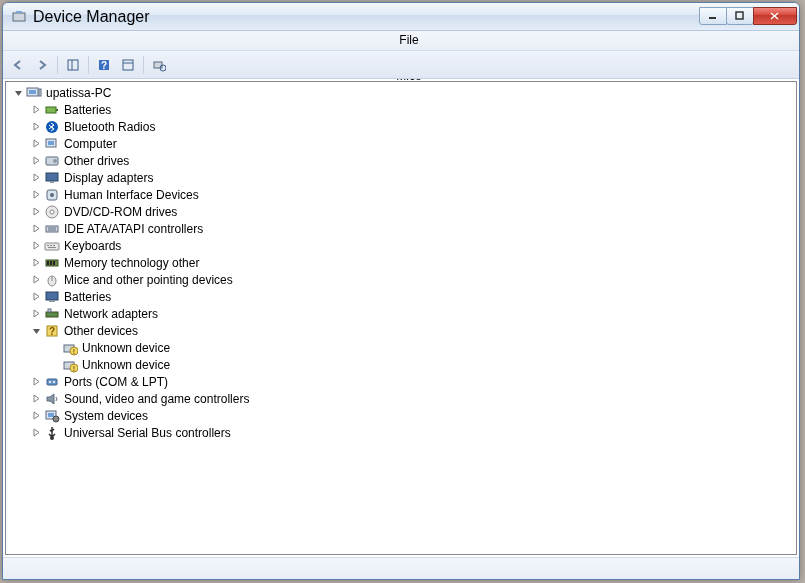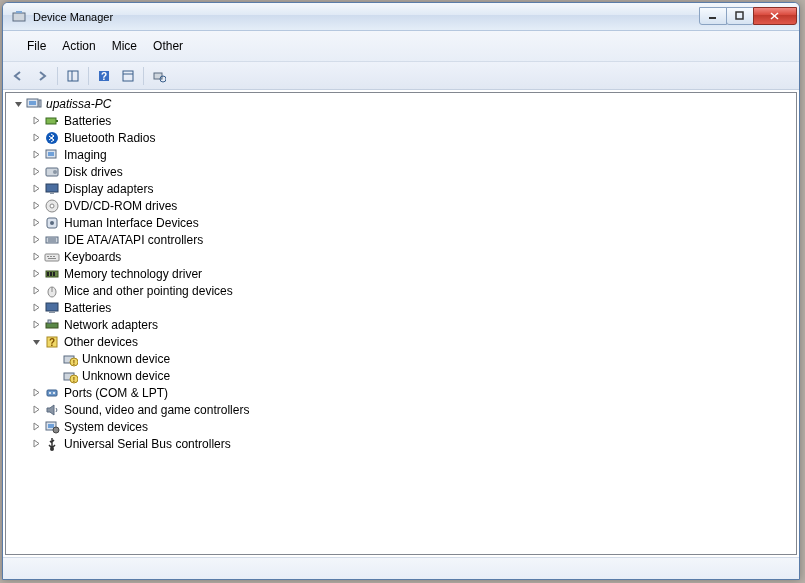--- a/index.html
+++ b/index.html
@@ -32,21 +32,21 @@
     display: flex;
     align-items: center;
     border-radius: 5px 5px 0 0;
   }
   .titlebar .app-icon {
     width: 16px; height: 16px; margin: 0 6px 0 8px;
   }
   .titlebar .title {
     flex: 1;
     color: #000;
-    font-size: 11px;
+    font-size: 16px;
   }
   .win-controls {
     display: flex;
     margin-right: 2px;
     margin-top: -2px;
   }
   .win-btn {
     width: 28px; height: 18px;
     border: 1px solid #8aa3c2;
     background: linear-gradient(to bottom,#f6fafe,#d6e3f2);
@@ -57,26 +57,27 @@
   }
   .win-btn.min { border-radius: 0 0 0 3px;}
   .win-btn.close {
     width: 44px;
     background: linear-gradient(to bottom,#f08880,#d9483b 45%,#c13a2d 46%,#e0584a);
     border-color:#8a2e24;
     color:#fff;
     border-radius: 0 0 3px 0;
   }
   .menubar {
-    height: 31px;
+    height: 20px;
     background: linear-gradient(to bottom,#f3f6fb,#e8eef7);
     border-bottom: 1px solid #d3dce9;
     display: flex;
     align-items: center;
     padding-left: 16px;
+    flex-direction: column;
   }
   .menubar .menu-item {
     padding: 2px 8px;
     cursor: default;
   }
   .toolbar {
     height: 28px;
     background: linear-gradient(to bottom,#eef2fa,#e1e8f3);
     border-bottom: 1px solid #c5d0e0;
     display:flex;
@@ -117,21 +118,21 @@
   }
   .node-icon {
     width:16px;height:16px;
     display:flex;align-items:center;justify-content:center;
     margin-right:4px;
     flex-shrink: 0;
   }
   .node-label {
     cursor:default;
   }
-  .indent-0 { padding-left: 4px; font-style: italic;}
+  .indent-0 { padding-left: 4px;}
   .indent-1 { padding-left: 22px;}
   .indent-2 { padding-left: 40px;}
   svg { display:block; }
   .statusbar {
     height: 22px;
     background: linear-gradient(to bottom,#f3f6fb,#e8eef7);
     border-top:1px solid #d3dce9;
   }
 </style>
 </head>
@@ -263,35 +264,35 @@
           <svg width="9" height="9">
             <path d="M2 1 L7 4.5 L2 8 Z" fill="#fff" stroke="#808080"></path>
           </svg>
         </span>
         <span class="node-icon">
           <svg width="16" height="16">
             <rect x="2" y="3" width="10" height="8" fill="#dbe3ee" stroke="#5a6b80"></rect>
             <rect x="4" y="5" width="6" height="4" fill="#6fa0d8"></rect>
           </svg>
         </span>
-        <span class="node-label">Imaging</span>
+        <span class="node-label">Computer</span>
       </div>
       <div class="tree-node indent-1">
         <span class="expander">
           <svg width="9" height="9">
             <path d="M2 1 L7 4.5 L2 8 Z" fill="#fff" stroke="#808080"></path>
           </svg>
         </span>
         <span class="node-icon">
           <svg width="16" height="16">
             <rect x="2" y="4" width="12" height="8" rx="1" fill="#cfd6de" stroke="#5a6b80"></rect>
             <circle cx="11" cy="8" r="2" fill="#8a96a5"></circle>
           </svg>
         </span>
-        <span class="node-label">Disk drives</span>
+        <span class="node-label">Other drives</span>
       </div>
       <div class="tree-node indent-1">
         <span class="expander">
           <svg width="9" height="9">
             <path d="M2 1 L7 4.5 L2 8 Z" fill="#fff" stroke="#808080"></path>
           </svg>
         </span>
         <span class="node-icon">
           <svg width="16" height="16">
             <rect x="2" y="3" width="12" height="8" fill="#4b6ea0" stroke="#2a4060"></rect>
@@ -301,39 +302,39 @@
         <span class="node-label">Display adapters</span>
       </div>
       <div class="tree-node indent-1">
         <span class="expander">
           <svg width="9" height="9">
             <path d="M2 1 L7 4.5 L2 8 Z" fill="#fff" stroke="#808080"></path>
           </svg>
         </span>
         <span class="node-icon">
           <svg width="16" height="16">
+            <rect x="3" y="3" width="10" height="10" rx="2" fill="#dbe3ee" stroke="#5a6b80"></rect>
+            <circle cx="8" cy="8" r="2" fill="#5a6b80"></circle>
+          </svg>
+        </span>
+        <span class="node-label">Human Interface Devices</span>
+      </div>
+      <div class="tree-node indent-1">
+        <span class="expander">
+          <svg width="9" height="9">
+            <path d="M2 1 L7 4.5 L2 8 Z" fill="#fff" stroke="#808080"></path>
+          </svg>
+        </span>
+        <span class="node-icon">
+          <svg width="16" height="16">
             <circle cx="8" cy="8" r="6" fill="#e8e8e8" stroke="#888"></circle>
             <circle cx="8" cy="8" r="2" fill="#fff" stroke="#888"></circle>
           </svg>
         </span>
         <span class="node-label">DVD/CD-ROM drives</span>
-      </div>
-      <div class="tree-node indent-1">
-        <span class="expander">
-          <svg width="9" height="9">
-            <path d="M2 1 L7 4.5 L2 8 Z" fill="#fff" stroke="#808080"></path>
-          </svg>
-        </span>
-        <span class="node-icon">
-          <svg width="16" height="16">
-            <rect x="3" y="3" width="10" height="10" rx="2" fill="#dbe3ee" stroke="#5a6b80"></rect>
-            <circle cx="8" cy="8" r="2" fill="#5a6b80"></circle>
-          </svg>
-        </span>
-        <span class="node-label">Human Interface Devices</span>
       </div>
       <div class="tree-node indent-1">
         <span class="expander">
           <svg width="9" height="9">
             <path d="M2 1 L7 4.5 L2 8 Z" fill="#fff" stroke="#808080"></path>
           </svg>
         </span>
         <span class="node-icon">
           <svg width="16" height="16">
             <rect x="2" y="5" width="12" height="6" fill="#cfd6de" stroke="#5a6b80"></rect>
@@ -367,21 +368,21 @@
           </svg>
         </span>
         <span class="node-icon">
           <svg width="16" height="16">
             <rect x="2" y="5" width="12" height="6" fill="#6a8848" stroke="#3a5020"></rect>
             <rect x="3" y="6" width="2" height="4" fill="#222"></rect>
             <rect x="6" y="6" width="2" height="4" fill="#222"></rect>
             <rect x="9" y="6" width="2" height="4" fill="#222"></rect>
           </svg>
         </span>
-        <span class="node-label">Memory technology driver</span>
+        <span class="node-label">Memory technology other</span>
       </div>
       <div class="tree-node indent-1">
         <span class="expander">
           <svg width="9" height="9">
             <path d="M2 1 L7 4.5 L2 8 Z" fill="#fff" stroke="#808080"></path>
           </svg>
         </span>
         <span class="node-icon">
           <svg width="16" height="16">
             <ellipse cx="8" cy="9" rx="4" ry="5" fill="#e8e8e8" stroke="#888"></ellipse>

